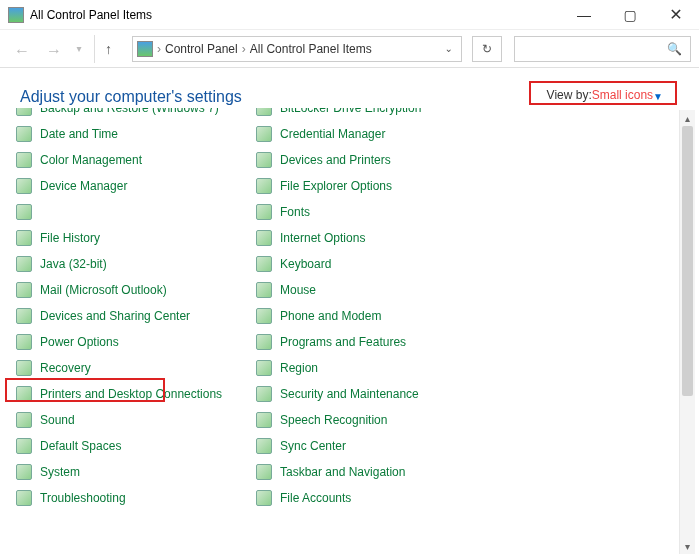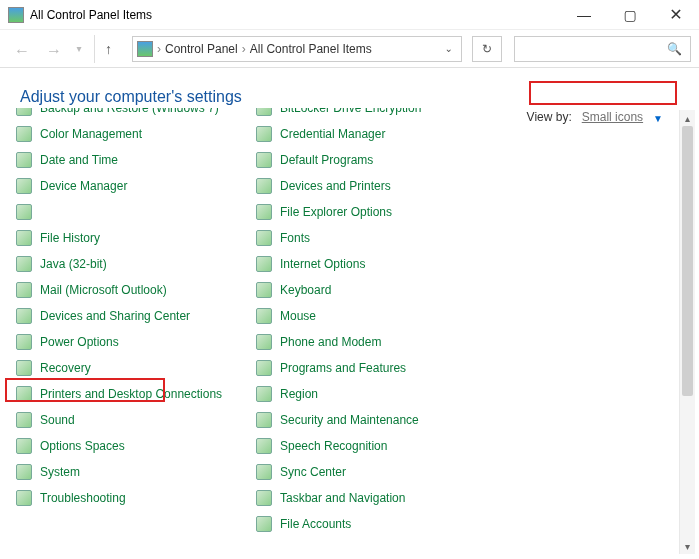--- a/index.html
+++ b/index.html
@@ -100,26 +100,24 @@
     color: #1656a0;
     font-size: 16px;
     margin-bottom: 30px;
   }
   .viewby {
     position: absolute;
     top: 18px;
     right: 30px;
     display: flex;
     align-items: flex-end;
-    gap: 10px;
     padding: 2px 6px;
-    margin-top: 22px;
   }
   .viewby-label { color: #333; }
-  .viewby-value { color: #737373; text-decoration: underline; }
+  .viewby-value { color: #ef4444; }
   .viewby-caret { color: #0066cc; font-size: 10px; }
   .highlight-red {
     border: 2.5px solid #d22;
     position: absolute;
     pointer-events: none;
   }
   .hl-viewby { top: 13px; right: 22px; width: 148px; height: 24px; }
   .hl-recovery { top: 310px; left: 5px; width: 160px; height: 24px; }
   .items-area {
     position: absolute;
@@ -213,28 +211,28 @@
 
   <div class="items-area">
     <div class="columns">
       <div class="col" id="col-left">
           <div class="item truncate-top">
             <div class="ic"></div>
             <span class="lbl">Backup and Restore (Windows 7)</span>
           </div>
           <div class="item">
             <div class="ic"></div>
+            <span class="lbl">Date and Time</span>
+          </div>
+          <div class="item">
+            <div class="ic"></div>
             <span class="lbl">Color Management</span>
           </div>
           <div class="item">
             <div class="ic"></div>
-            <span class="lbl">Date and Time</span>
-          </div>
-          <div class="item">
-            <div class="ic"></div>
             <span class="lbl">Device Manager</span>
           </div>
           <div class="item">
             <div class="ic"></div>
           </div>
           <div class="item">
             <div class="ic"></div>
             <span class="lbl">File History</span>
           </div>
           <div class="item">
@@ -260,43 +258,39 @@
           <div class="item">
             <div class="ic"></div>
             <span class="lbl">Printers and Desktop Connections</span>
           </div>
           <div class="item">
             <div class="ic"></div>
             <span class="lbl">Sound</span>
           </div>
           <div class="item">
             <div class="ic"></div>
-            <span class="lbl">Options Spaces</span>
+            <span class="lbl">Default Spaces</span>
           </div>
           <div class="item">
             <div class="ic"></div>
             <span class="lbl">System</span>
           </div>
           <div class="item">
             <div class="ic"></div>
             <span class="lbl">Troubleshooting</span>
           </div>
         </div>
       <div class="col" id="col-right">
           <div class="item truncate-top">
             <div class="ic"></div>
             <span class="lbl">BitLocker Drive Encryption</span>
           </div>
           <div class="item">
             <div class="ic"></div>
             <span class="lbl">Credential Manager</span>
-          </div>
-          <div class="item">
-            <div class="ic"></div>
-            <span class="lbl">Default Programs</span>
           </div>
           <div class="item">
             <div class="ic"></div>
             <span class="lbl">Devices and Printers</span>
           </div>
           <div class="item">
             <div class="ic"></div>
             <span class="lbl">File Explorer Options</span>
           </div>
           <div class="item">

